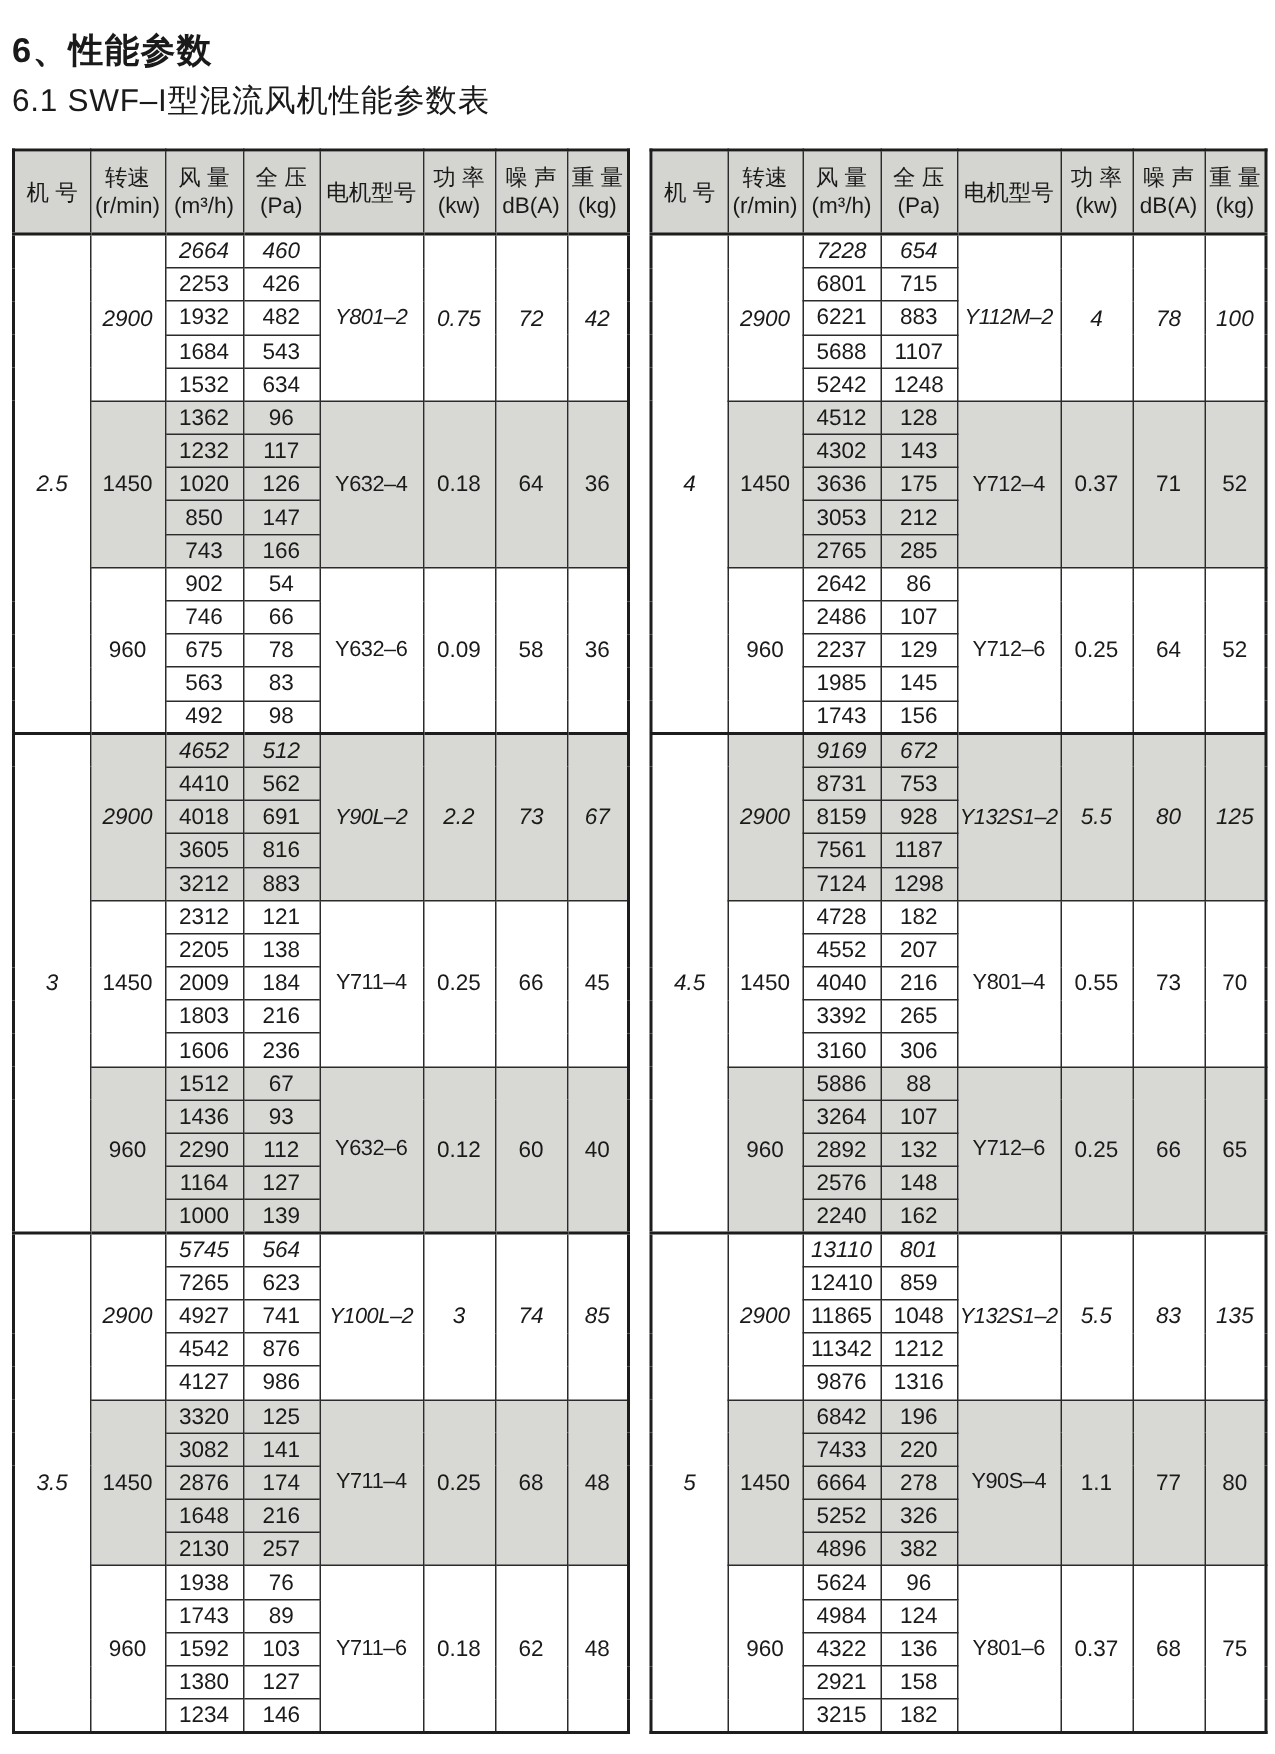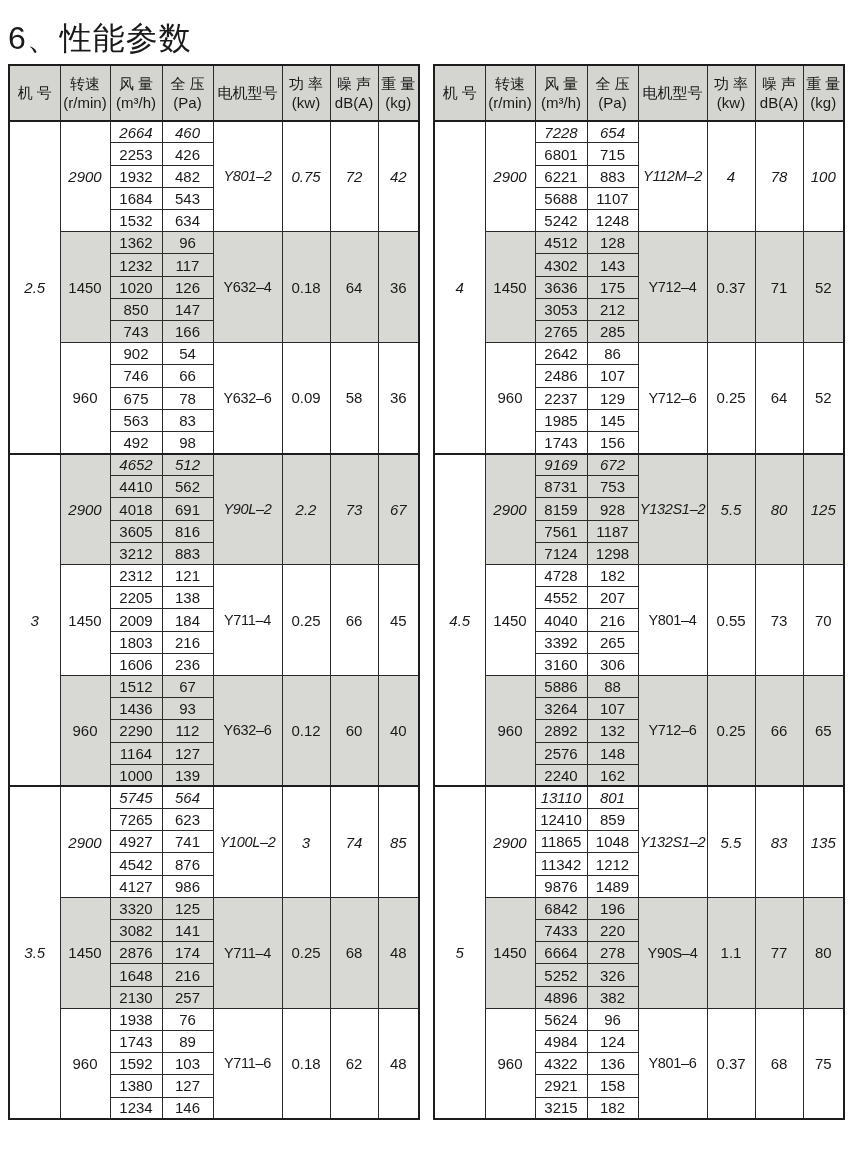--- a/index.html
+++ b/index.html
@@ -3,23 +3,23 @@
 <meta charset="utf-8">
 <style>
   * { margin:0; padding:0; box-sizing:border-box; }
   html,body { background:#ffffff; }
   .page {
     width:850px; height:1169px; background:#fff; position:relative;
     font-family:"Liberation Sans","DejaVu Sans",sans-serif; color:#1a1a1a;
     overflow:hidden;
   }
   .doc-header { padding:20px 8px 0 8px; }
-  h1.title { font-size:32px; font-weight:normal; letter-spacing:1px; line-height:1.15; }
+  h1.title { font-size:23px; font-weight:bold; letter-spacing:1px; line-height:1.15; }
   .subtitle { font-size:21px; font-weight:normal; letter-spacing:0.5px; margin-top:7px; }
-  .tables-row { display:flex; gap:13px; margin:7px 8px 0 8px; align-items:flex-start; }
+  .tables-row { display:flex; gap:13px; margin:18px 8px 0 8px; align-items:flex-start; }
   table.params {
     border-collapse:collapse; table-layout:fixed; width:410px;
     border:2px solid #1d1d1d; background:#fff;
   }
   table.params th, table.params td {
     border:1px solid #2b2b2b; text-align:center; vertical-align:middle;
     padding:0; overflow:hidden; white-space:nowrap;
   }
   table.params thead th {
     height:56px; font-weight:normal; font-size:15px;
@@ -29,20 +29,21 @@
   table.params td.shaded { background:var(--band-shade,#d8d8d4); }
   table.params tr.block-start td { border-top:2px solid #1d1d1d;font-style:italic; }
   table.params td[data-name="motor-model-cell"] { font-size:14.5px; letter-spacing:-0.3px; }
 </style>
 </head>
 <body>
 
 <div class="page" data-name="catalog-page">
   <div class="doc-header" data-name="doc-header">
     <h1 class="title" data-name="page-title">6、性能参数</h1>
+    <div class="subtitle" data-name="page-subtitle">6.1 SWF–I型混流风机性能参数表</div>
   </div>
   <div class="tables-row" data-name="tables-container">
     <table class="params" data-name="fan-performance-table-left">
         <colgroup>
           <col style="width: 51px;">
           <col style="width: 50px;">
           <col style="width: 52px;">
           <col style="width: 51px;">
           <col style="width: 69px;">
           <col style="width: 48px;">
@@ -529,21 +530,21 @@
           <tr>
             <td data-name="flow-value-cell">11865</td>
             <td data-name="pressure-value-cell">1048</td>
           </tr>
           <tr>
             <td data-name="flow-value-cell">11342</td>
             <td data-name="pressure-value-cell">1212</td>
           </tr>
           <tr>
             <td data-name="flow-value-cell">9876</td>
-            <td data-name="pressure-value-cell">1489</td>
+            <td data-name="pressure-value-cell">1316</td>
           </tr>
           <tr>
             <td data-name="speed-cell" rowspan="5" class="shaded">1450</td>
             <td data-name="flow-value-cell" class="shaded">6842</td>
             <td data-name="pressure-value-cell" class="shaded">196</td>
             <td data-name="motor-model-cell" rowspan="5" class="shaded">Y90S–4</td>
             <td data-name="power-cell" rowspan="5" class="shaded">1.1</td>
             <td data-name="noise-cell" rowspan="5" class="shaded">77</td>
             <td data-name="weight-cell" rowspan="5" class="shaded">80</td>
           </tr>

